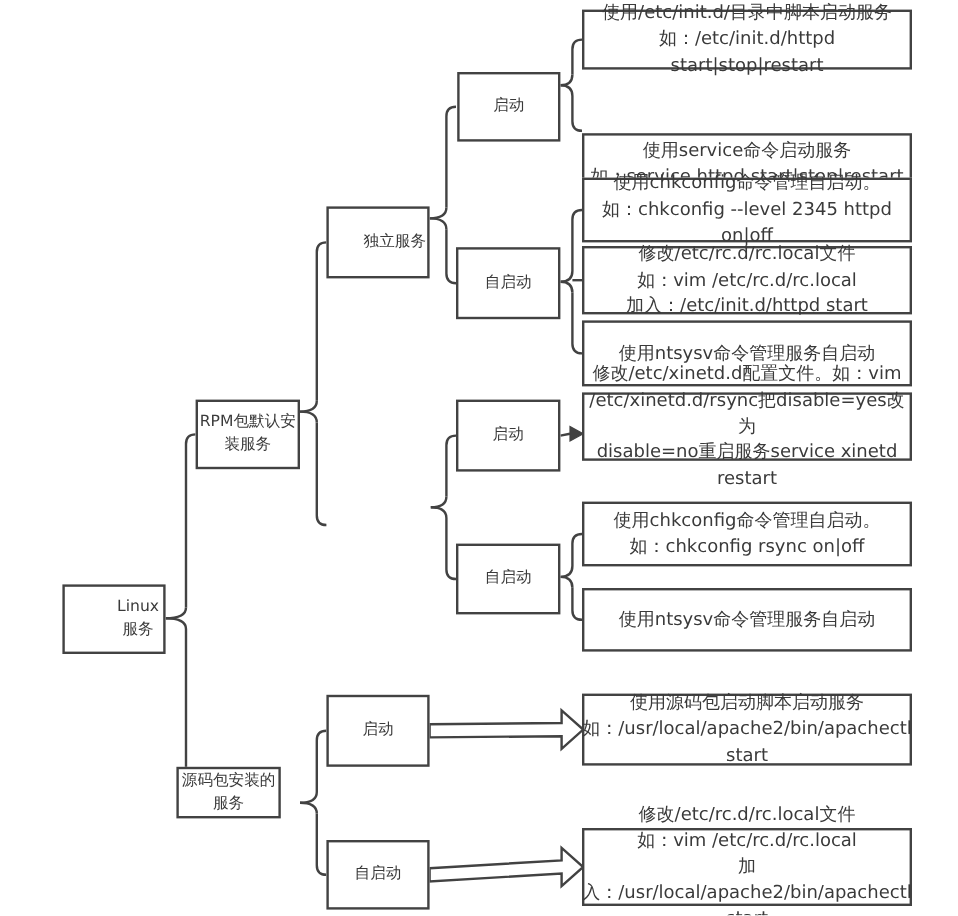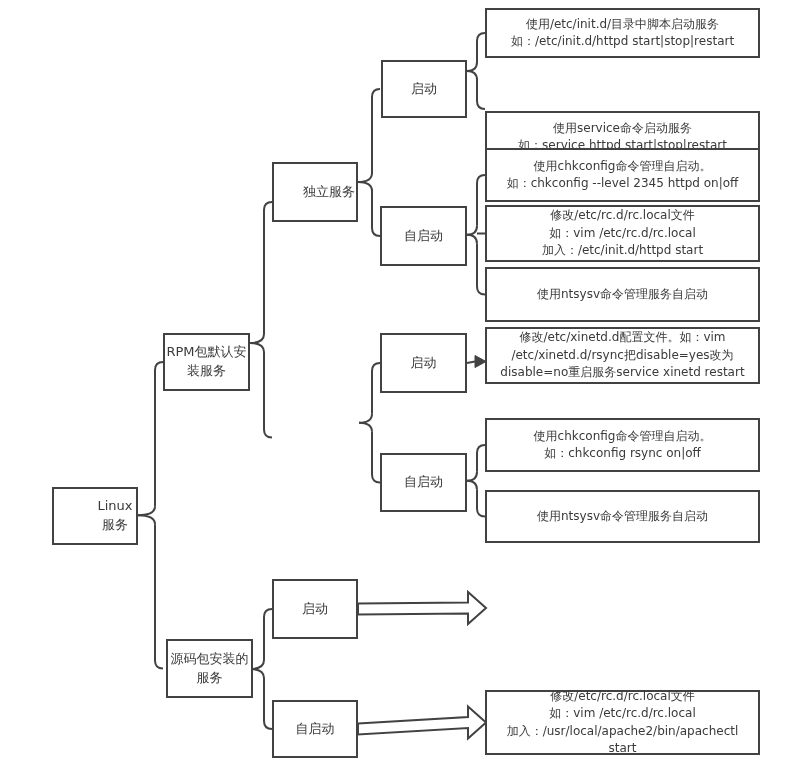--- a/index.html
+++ b/index.html
@@ -29,21 +29,21 @@
     color: #3a3a3a;
     display: flex;
     align-items: center;
     justify-content: center;
     text-align: center;
     white-space: pre-line;
     z-index: 2;
     line-height: 1.45;
   }
   .node.small { font-size: 13px; }
-  .node.wide  { font-size: 12px; padding: 2px 4px; }
+  .node.wide  { font-size: 15px; padding: 2px 4px; }
 </style>
 </head>
 <body>
 
 <div class="canvas">
   <svg class="connectors" id="connectors" width="798" height="763">
       <path d="M 138 515.25 Q 155 515.25 155 506.25" fill="none" stroke="#424242" stroke-width="2"></path>
       <path d="M 138 515.25 Q 155 515.25 155 524.25" fill="none" stroke="#424242" stroke-width="2"></path>
       <path d="M 155 506.25 L 155 370 Q 155 362 163 362 L 163 362" fill="none" stroke="#424242" stroke-width="2"></path>
       <path d="M 155 524.25 L 155 660.5 Q 155 668.5 163 668.5 L 163 668.5" fill="none" stroke="#424242" stroke-width="2"></path>
@@ -78,23 +78,23 @@
       <path d="M 264 678 L 264 721 Q 264 729 272 729 L 272 729" fill="none" stroke="#424242" stroke-width="2"></path>
       <path d="M 467 363 L 475 361.5" fill="none" stroke="#424242" stroke-width="2"></path>
       <polygon points="475,355.5 475,367.5 486,361.5" fill="#424242" stroke="#424242"></polygon>
       <polygon points="358,603.5 468,602.5 468,592 486,608 468,624 468,613.5 358,614.5" fill="#ffffff" stroke="#424242" stroke-width="2" stroke-linejoin="miter"></polygon>
       <polygon points="358,723.5 468,717 468,706.5 486,722.5 468,738.5 468,728 358,734.5" fill="#ffffff" stroke="#424242" stroke-width="2" stroke-linejoin="miter"></polygon>
     </svg>
 
   <div class="node small" id="linux" style="left: 52px; top: 487px; width: 86px; height: 58px; padding-left: 40px;">Linux服务</div>
   <div class="node small" id="rpm" style="left: 163px; top: 333px; width: 87px; height: 58px;">RPM包默认安
 装服务</div>
-  <div class="node small" id="src" style="left: 166px; top: 639px; width: 87px; height: 59px;">源码包安装的
+  <div class="node small" id="src" style="left: 147px; top: 639px; width: 87px; height: 43px;">源码包安装的
 服务</div>
-  <div class="node small" id="indep" style="left: 272px; top: 162px; width: 86px; height: 60px; padding-left: 28px;">独立服务</div>
+  <div class="node small" id="indep" style="left: 272px; top: 172px; width: 86px; height: 60px; padding-left: 28px;">独立服务</div>
   <div class="node small" id="qd_a" style="left: 381px; top: 60px; width: 86px; height: 58px;">启动</div>
   <div class="node small" id="zqd_a" style="left: 380px; top: 206px; width: 87px; height: 60px;">自启动</div>
   <div class="node small" id="qd_b" style="left: 380px; top: 333px; width: 87px; height: 60px;">启动</div>
   <div class="node small" id="zqd_b" style="left: 380px; top: 453px; width: 87px; height: 59px;">自启动</div>
   <div class="node small" id="qd_c" style="left: 272px; top: 579px; width: 86px; height: 60px;">启动</div>
   <div class="node small" id="zqd_c" style="left: 272px; top: 700px; width: 86px; height: 58px;">自启动</div>
 
   <div class="node wide" id="b1" style="left: 485px; top: 8px; width: 275px; height: 50px;">使用/etc/init.d/目录中脚本启动服务
 如：/etc/init.d/httpd start|stop|restart</div>
   <div class="node wide" id="b2" style="left: 485px; top: 83px; width: 275px; height: 52px; margin-top: 28px;">使用service命令启动服务
@@ -104,16 +104,18 @@
   <div class="node wide" id="b4" style="left: 485px; top: 205px; width: 275px; height: 57px;">修改/etc/rc.d/rc.local文件
 如：vim /etc/rc.d/rc.local
 加入：/etc/init.d/httpd start</div>
   <div class="node wide" id="b5" style="left: 485px; top: 267px; width: 275px; height: 55px;">使用ntsysv命令管理服务自启动</div>
   <div class="node wide" id="b6" style="left: 485px; top: 327px; width: 275px; height: 57px;">修改/etc/xinetd.d配置文件。如：vim
 /etc/xinetd.d/rsync把disable=yes改为
 disable=no重启服务service xinetd restart</div>
   <div class="node wide" id="b7" style="left: 485px; top: 418px; width: 275px; height: 54px;">使用chkconfig命令管理自启动。
 如：chkconfig rsync on|off</div>
   <div class="node wide" id="b8" style="left: 485px; top: 490px; width: 275px; height: 53px;">使用ntsysv命令管理服务自启动</div>
+  <div class="node wide" id="b9" style="left: 485px; top: 578px; width: 275px; height: 60px;">使用源码包启动脚本启动服务
+如：/usr/local/apache2/bin/apachectl start</div>
   <div class="node wide" id="b10" style="left: 485px; top: 690px; width: 275px; height: 65px;">修改/etc/rc.d/rc.local文件
 如：vim /etc/rc.d/rc.local
 加入：/usr/local/apache2/bin/apachectl start</div>
 </div>
 
 </body></html>

